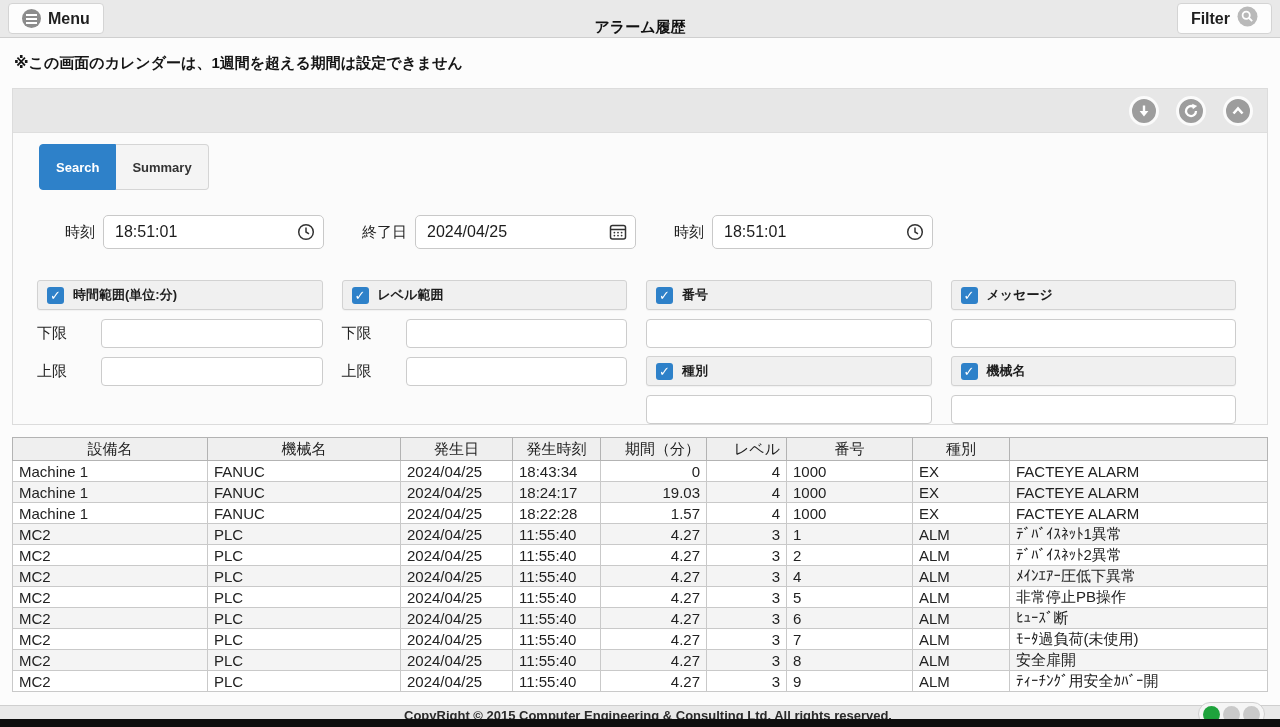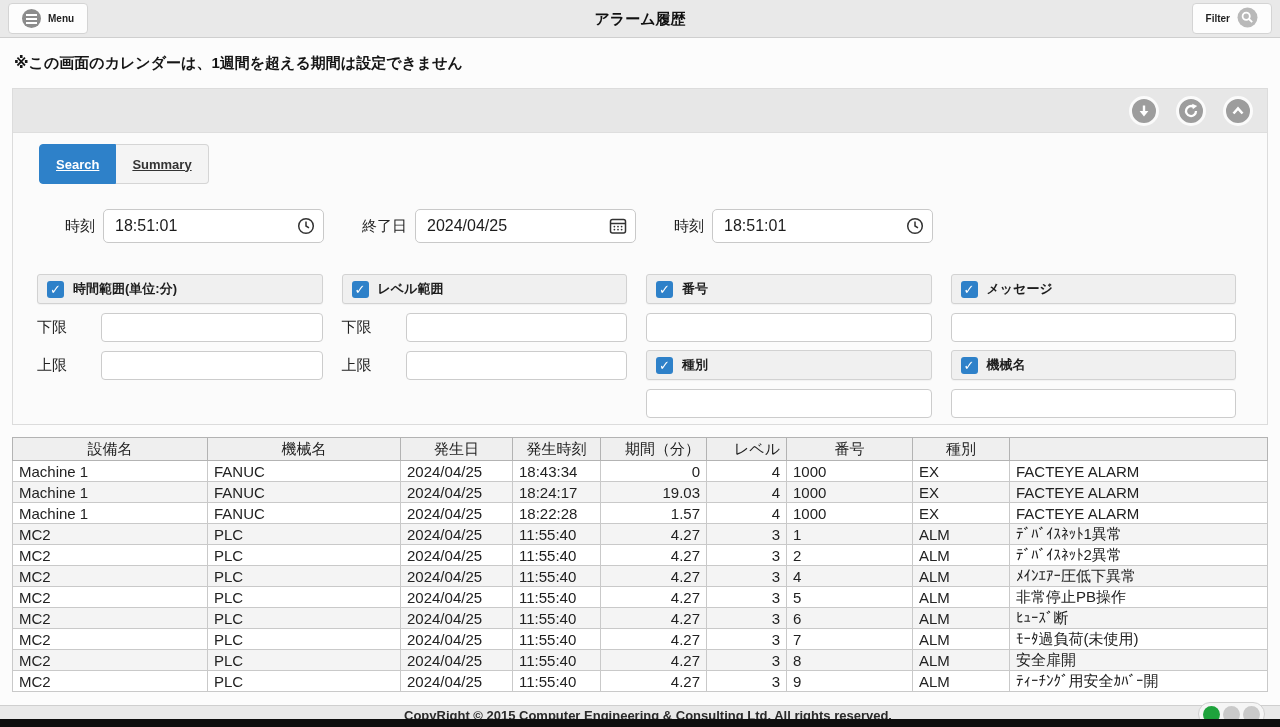--- a/index.html
+++ b/index.html
@@ -7,45 +7,45 @@
   body {
     position:relative; background:#fcfcfc;
     font-family:"Liberation Sans","DejaVu Sans",sans-serif; color:#222;
   }
 
   
   .topbar { position:absolute; top:0; left:0; right:0; height:38px;
     background:#e9e9e9; border-bottom:1px solid #cfcfcf; }
   .topbar-btn { position:absolute; top:3px; height:31px; display:flex; align-items:center;
     gap:7px; padding:0 13px; background:#fdfdfd; border:1px solid #d4d4d4; border-radius:4px;
-    font-size:10px; font-weight:bold; color:#1f1f1f; cursor:pointer; }
+    font-size:16px; font-weight:bold; color:#1f1f1f; cursor:pointer; }
   .menu-btn { left:8px; }
   .filter-btn { right:8px; }
   .hamburger-circle { width:19px; height:19px; border-radius:50%; background:#8c8c8c;
     display:flex; flex-direction:column; justify-content:center; align-items:center; gap:2px; }
   .hamburger-circle i { display:block; width:11px; height:2px; background:#fff; }
-  .page-title { position:absolute; left:0; right:0; top:0; height:38px; display:flex;
+  .page-title { position:absolute; left:0; right:0; top:8px; height:38px; display:flex;
     align-items:center; justify-content:center; font-size:15px; font-weight:bold; color:#111; }
 
   
   .notice { position:absolute; top:39px; left:0; right:0; height:48px; background:#fcfcfc;
     padding:15px 0 0 14px; font-size:15px; font-weight:600; color:#161616; }
 
   
   .panel { position:absolute; left:12px; right:12px; top:88px; height:337px;
     background:#fbfbfb; border:1px solid #dcdcdc; }
   .panel-toolbar { height:44px; background:#e7e7e7; border-bottom:1px solid #dedede;
     display:flex; align-items:center; justify-content:flex-end; gap:17px; padding-right:14px; }
   .circle-btn { width:24px; height:24px; border-radius:50%; background:#9d9d9d;
     border:3px solid #fbfbfb; display:flex; align-items:center; justify-content:center;
     cursor:pointer; box-sizing:content-box; }
 
   .tabs { display:flex; margin:11px 0 0 26px; }
-  .tab { height:40px; display:flex; align-items:center; padding:0 16px; font-size:13px;
-    font-weight:bold; cursor:pointer; border:1px solid #d5d5d5;text-decoration:underline; }
+  .tab { height:46px; display:flex; align-items:center; padding:0 16px; font-size:13px;
+    font-weight:bold; cursor:pointer; border:1px solid #d5d5d5; }
   .tab.active { background:#2e81c9; border-color:#2e81c9; color:#fff; border-radius:4px 0 0 4px; }
   .tab.inactive { background:#f4f4f4; color:#333; border-left:none; border-radius:0 4px 4px 0; }
 
   .date-row { display:flex; align-items:center; margin:25px 0 0 0; padding:0 28px 0 52px; }
   .date-group { display:flex; align-items:center; }
   .date-group + .date-group { margin-left:38px; }
   .field-label { font-size:15px; color:#222; margin-right:8px; white-space:nowrap; }
   .picker { position:relative; width:221px; height:34px; }
   .picker input { width:100%; height:100%; border:1px solid #c9c9c9; border-radius:5px;
     background:#fff; font-family:inherit; font-size:16px; color:#1c1c1c; padding:0 32px 0 11px; }

